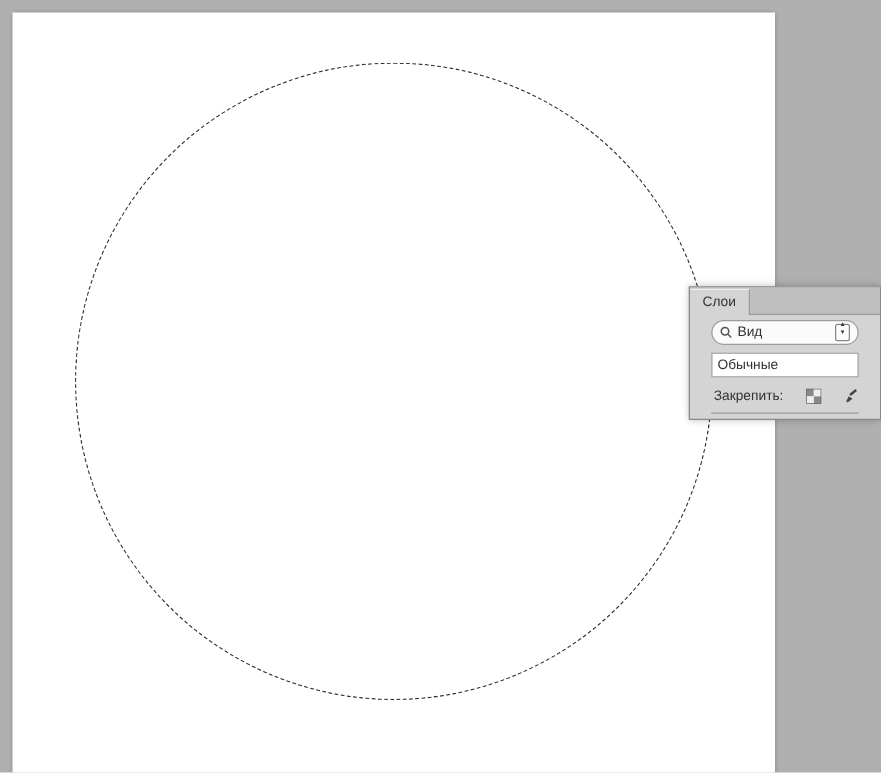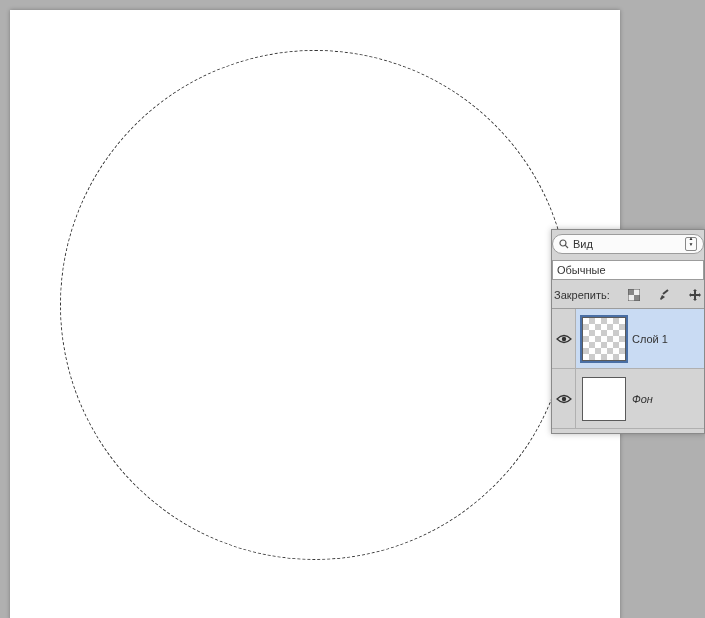--- a/index.html
+++ b/index.html
@@ -56,21 +56,21 @@
     padding: 4px 10px 0 10px;
     font-size: 11px;
     background: #d4d4d4;
     border-right: 1px solid #9c9c9c;
     border-top: 1px solid #eee;
     position: relative;
     top: 1px;
     color:#333;
   }
   .panel-body {
-    padding: 4px 0;
+    padding: 4px 17px;
   }
   .filter-row {
     display: flex;
     align-items: center;
     gap: 4px;
     background: #fbfbfb;
     border: 1px solid #9c9c9c;
     border-radius: 10px;
     padding: 1px 6px;
     height: 20px;
@@ -165,20 +165,23 @@
 </head>
 <body>
 
 <div class="canvas-area">
   <div class="canvas">
     <div class="selection-circle"></div>
   </div>
 </div>
 
 <div class="panel">
+  <div class="panel-tabs">
+    <div class="panel-tab">Слои</div>
+  </div>
   <div class="panel-body">
 
     <div class="filter-row">
       <span class="search-icon">
         <svg width="10" height="10" viewBox="0 0 10 10">
             <circle cx="4" cy="4" r="3" stroke="#555" stroke-width="1.2" fill="none"></circle>
             <line x1="6.2" y1="6.2" x2="9" y2="9" stroke="#555" stroke-width="1.2"></line>
           </svg>
       </span>
       <span class="filter-label">Вид</span>
@@ -209,43 +212,14 @@
             <line x1="5" y1="5" x2="10" y2="1" stroke="#444" stroke-width="2"></line>
           </svg>
       </span>
       <span class="lock-icon">
         <svg width="14" height="14" viewBox="0 0 14 14">
             <path d="M7 1 L9 3 L8 3 L8 6 L11 6 L11 5 L13 7 L11 9 L11 8 L8 8 L8 11 L9 11 L7 13 L5 11 L6 11 L6 8 L3 8 L3 9 L1 7 L3 5 L3 6 L6 6 L6 3 L5 3 Z" fill="#444"></path>
           </svg>
       </span>
     </div>
 
-    <div class="layer-list">
-
-      <div class="layer-row selected">
-        <div class="eye-cell">
-          <span class="eye-icon">
-            <svg width="16" height="10" viewBox="0 0 16 10">
-                <path d="M1 5 Q8 -2 15 5 Q8 12 1 5 Z" fill="none" stroke="#333" stroke-width="1.2"></path>
-                <circle cx="8" cy="5" r="2.2" fill="#333"></circle>
-              </svg>
-          </span>
-        </div>
-        <div class="thumb checker selected-border"></div>
-        <div class="layer-name">Слой 1</div>
-      </div>
-
-      <div class="layer-row">
-        <div class="eye-cell">
-          <span class="eye-icon">
-            <svg width="16" height="10" viewBox="0 0 16 10">
-                <path d="M1 5 Q8 -2 15 5 Q8 12 1 5 Z" fill="none" stroke="#333" stroke-width="1.2"></path>
-                <circle cx="8" cy="5" r="2.2" fill="#333"></circle>
-              </svg>
-          </span>
-        </div>
-        <div class="thumb"></div>
-        <div class="layer-name italic">Фон</div>
-      </div>
-
-    </div>
   </div>
 </div>
 
 </body></html>

